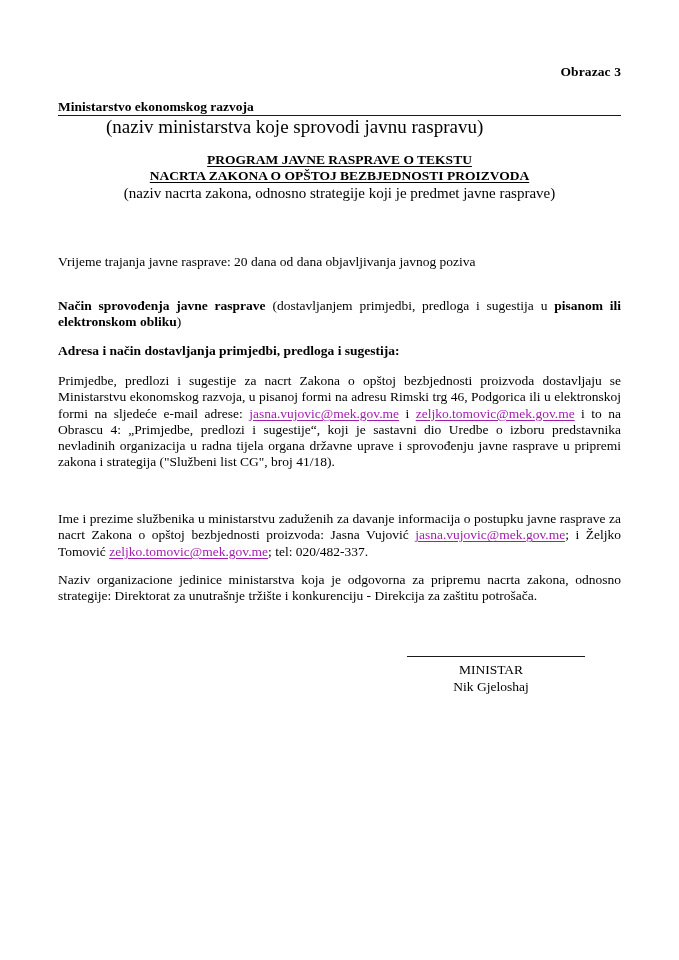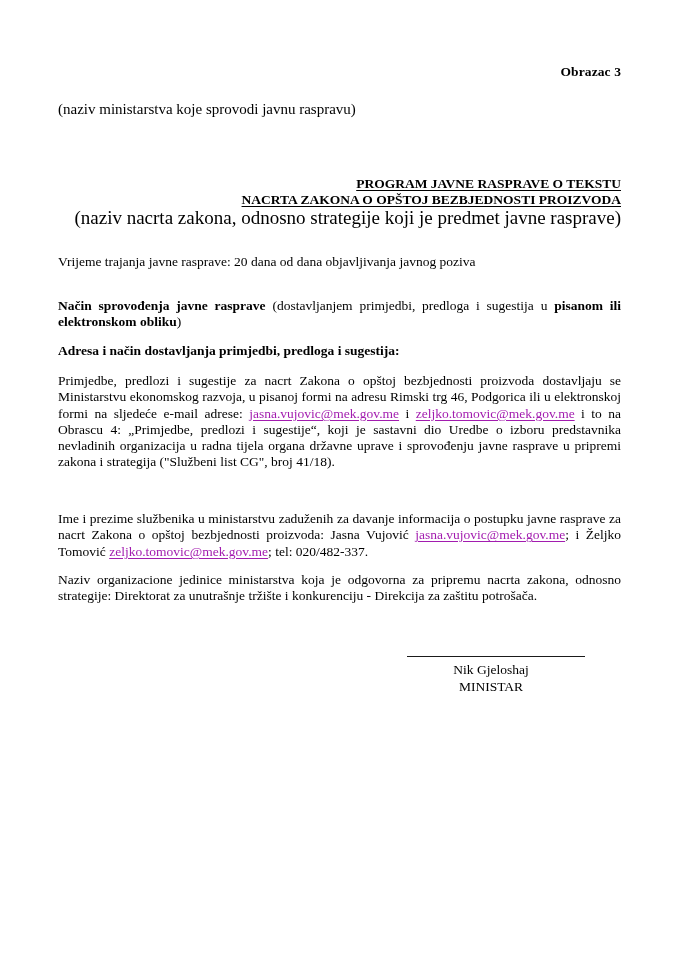--- a/index.html
+++ b/index.html
@@ -49,46 +49,47 @@
   }
   .ministry-name {
     font-size: 13.5px;
     font-weight: bold;
     border-bottom: 1.4px solid #1a1a1a;
     display: block;
     padding-bottom: 1px;
     line-height: 15px;
   }
   .ministry-sub {
-    font-size: 15px;
+    font-size: 19px;
     line-height: 17px;
     padding-top: 2px;
     display: block;
+    margin-left: 48px;
   }
 
   
   .doc-title {
     position: absolute;
     left: 0;
-    top: 176px;
+    top: 152px;
     width: 563px;
-    text-align: right;
+    text-align: center;
   }
   .doc-title .tline {
     font-size: 13.5px;
     font-weight: bold;
     line-height: 16px;
     display: block;
   }
   .doc-title .tline span.u {
     text-decoration: underline;
     text-underline-offset: 1.5px;
   }
   .doc-title .tsub {
-    font-size: 19px;
+    font-size: 15px;
     font-weight: normal;
     line-height: 17px;
     display: block;
     padding-top: 1px;
   }
 
   
   .para {
     position: absolute;
     left: 0;
@@ -143,20 +144,21 @@
 </style>
 </head>
 <body>
 
 <div class="page">
   <div class="content">
 
     <div class="form-no">Obrazac 3</div>
 
     <div class="ministry-block">
+      <span class="ministry-name">Ministarstvo ekonomskog razvoja</span>
       <span class="ministry-sub">(naziv ministarstva koje sprovodi javnu raspravu)</span>
     </div>
 
     <div class="doc-title">
       <span class="tline"><span class="u">PROGRAM JAVNE RASPRAVE O TEKSTU</span></span>
       <span class="tline"><span class="u">NACRTA ZAKONA O OPŠTOJ BEZBJEDNOSTI PROIZVODA</span></span>
       <span class="tsub">(naziv nacrta zakona, odnosno strategije koji je predmet javne rasprave)</span>
     </div>
 
     <div class="para p-duration nojust"><span>Vrijeme trajanja javne rasprave: </span><span class="u">20 dana od dana objavljivanja javnog poziva</span></div>
@@ -166,18 +168,18 @@
     <div class="para p-address-h nojust"><b>Adresa i način dostavljanja primjedbi, predloga i sugestija:</b></div>
 
     <div class="para p-address"><span>Primjedbe, predlozi i sugestije za nacrt Zakona o opštoj bezbjednosti proizvoda dostavljaju se Ministarstvu ekonomskog razvoja, u pisanoj formi na adresu Rimski trg 46, Podgorica ili u elektronskoj formi na sljedeće e-mail adrese: </span><span class="email">jasna.vujovic@mek.gov.me</span><span> i </span><span class="email">zeljko.tomovic@mek.gov.me</span><span> i to na Obrascu 4: „Primjedbe, predlozi i sugestije“, koji je sastavni dio Uredbe o izboru predstavnika nevladinih organizacija u radna tijela organa državne uprave i sprovođenju javne rasprave u pripremi zakona i strategija ("Službeni list CG", broj 41/18).</span></div>
 
     <div class="para p-contact"><span>Ime i prezime službenika u ministarstvu zaduženih za davanje informacija o postupku javne rasprave za nacrt Zakona o opštoj bezbjednosti proizvoda: Jasna Vujović </span><span class="email">jasna.vujovic@mek.gov.me</span><span>; i Željko Tomović </span><span class="email">zeljko.tomovic@mek.gov.me</span><span>; tel: 020/482-337.</span></div>
 
     <div class="para p-unit"><span>Naziv organizacione jedinice ministarstva koja je odgovorna za pripremu nacrta zakona, odnosno strategije: </span><span class="u">Direktorat za unutrašnje tržište i konkurenciju - Direkcija za zaštitu potrošača.</span></div>
 
     <div class="sig">
       <div class="sig-rule"></div>
+      <span class="sig-line">MINISTAR</span>
       <span class="sig-line">Nik Gjeloshaj</span>
-      <span class="sig-line">MINISTAR</span>
     </div>
 
   </div>
 </div>
 
 </body></html>

